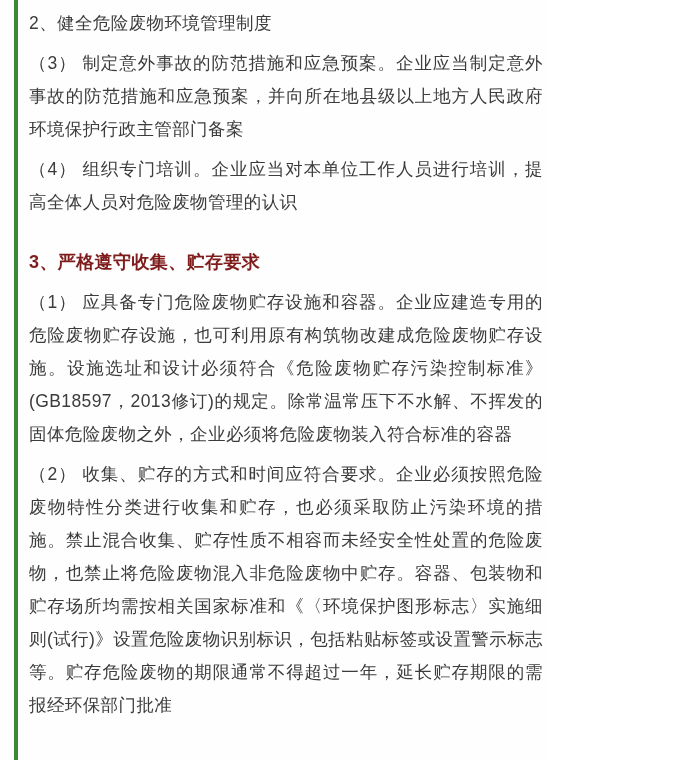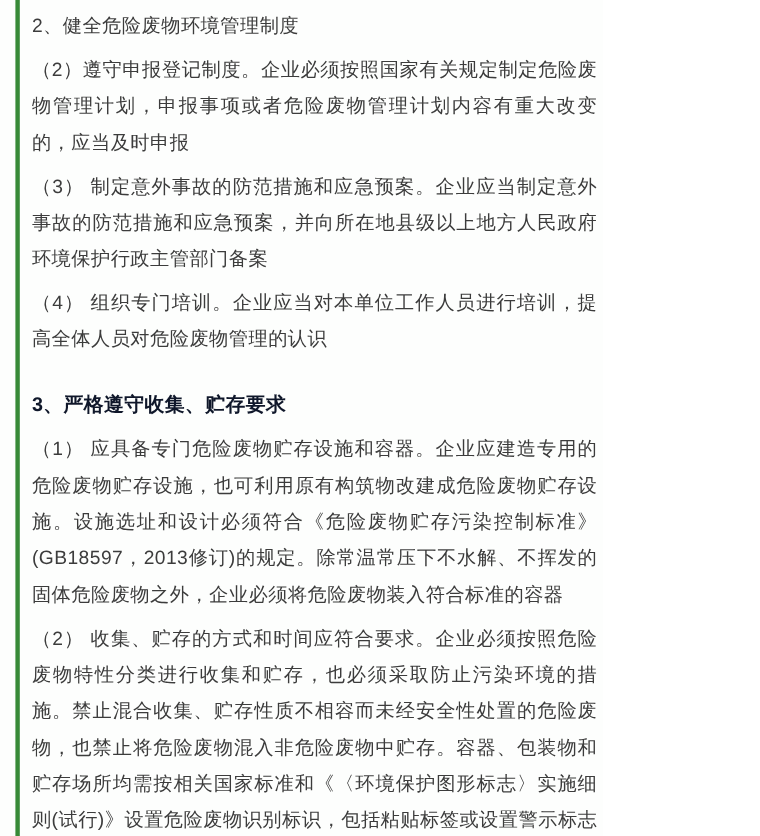--- a/index.html
+++ b/index.html
@@ -36,36 +36,35 @@
   }
   .content p {
     margin: 0 0 7px 0;
   }
   .section-heading {
     font-weight: normal;
     color: #3c3c3c;
   }
   .section-heading.bold {
     font-weight: bold;
-    color: #0f172a;
+    color: #7f1d1d;
     font-size: 18px;
     margin-top: 27px;
   }
 </style>
 </head>
 <body>
 
 <div class="page">
   <div class="left-rule"></div>
   <div class="content">
 
     <p class="section-heading">2、健全危险废物环境管理制度</p>
 
 
-    <p>（2）遵守申报登记制度。企业必须按照国家有关规定制定危险废物管理计划，申报事项或者危险废物管理计划内容有重大改变的，应当及时申报</p>
 
     <p>（3） 制定意外事故的防范措施和应急预案。企业应当制定意外事故的防范措施和应急预案，并向所在地县级以上地方人民政府环境保护行政主管部门备案</p>
 
     <p>（4） 组织专门培训。企业应当对本单位工作人员进行培训，提高全体人员对危险废物管理的认识</p>
 
     <p class="section-heading bold">3、严格遵守收集、贮存要求</p>
 
     <p>（1） 应具备专门危险废物贮存设施和容器。企业应建造专用的危险废物贮存设施，也可利用原有构筑物改建成危险废物贮存设施。设施选址和设计必须符合《危险废物贮存污染控制标准》(GB18597，2013修订)的规定。除常温常压下不水解、不挥发的固体危险废物之外，企业必须将危险废物装入符合标准的容器</p>
 
     <p>（2） 收集、贮存的方式和时间应符合要求。企业必须按照危险废物特性分类进行收集和贮存，也必须采取防止污染环境的措施。禁止混合收集、贮存性质不相容而未经安全性处置的危险废物，也禁止将危险废物混入非危险废物中贮存。容器、包装物和贮存场所均需按相关国家标准和《〈环境保护图形标志〉实施细则(试行)》设置危险废物识别标识，包括粘贴标签或设置警示标志等。贮存危险废物的期限通常不得超过一年，延长贮存期限的需报经环保部门批准</p>

